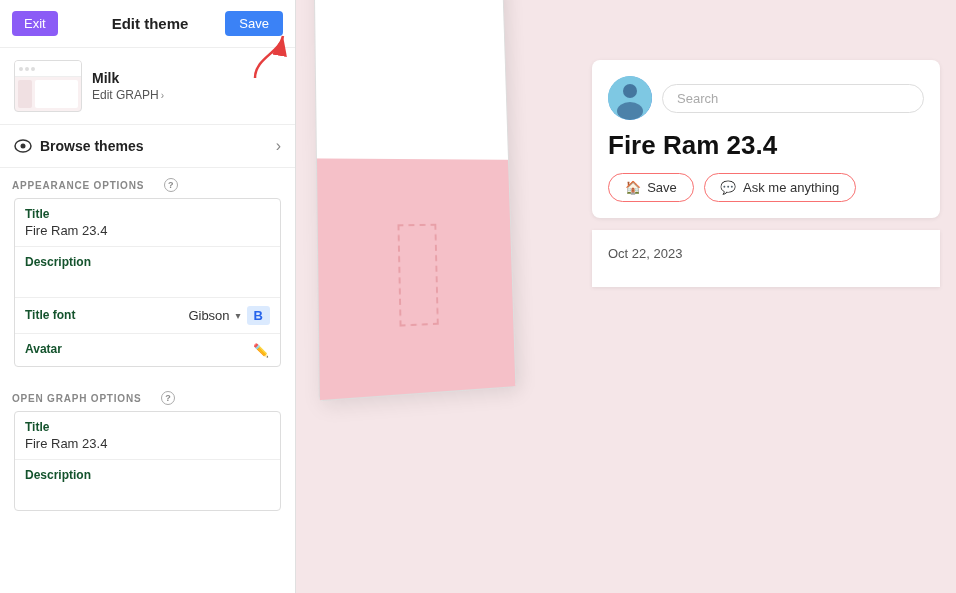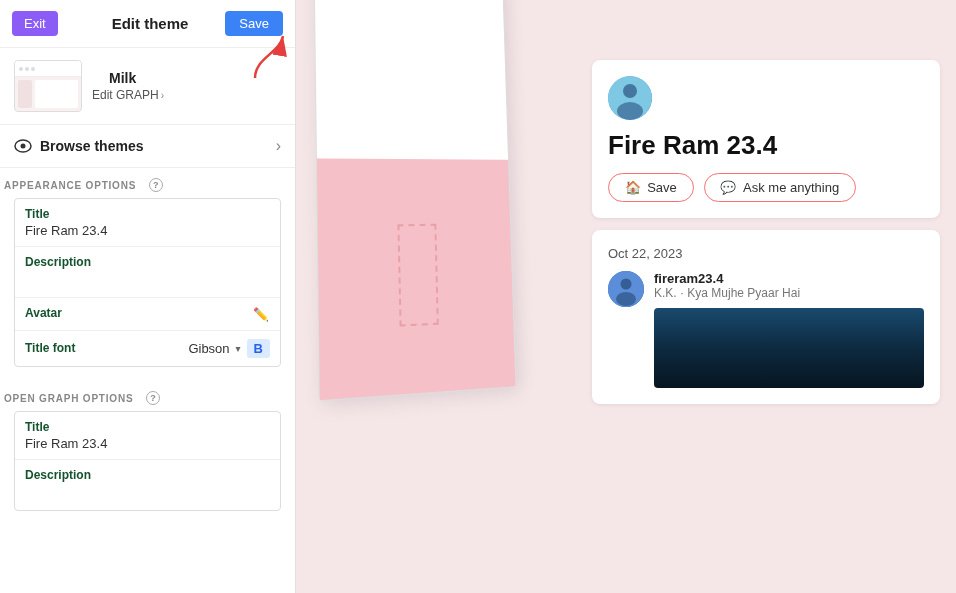--- a/index.html
+++ b/index.html
@@ -113,21 +113,20 @@
     }
     .theme-info {
       display: flex;
       flex-direction: column;
       gap: 2px;
     }
     .theme-name {
       font-size: 14px;
       font-weight: 600;
       color: #222;
-      margin-left: 17px;
     }
     .edit-html-link {
       font-size: 12px;
       color: #555;
       cursor: pointer;
       display: flex;
       align-items: center;
       gap: 2px;
     }
     .edit-html-link .chevron {
@@ -152,29 +151,29 @@
       font-weight: 600;
       color: #222;
     }
     .eye-icon {
       width: 18px; height: 18px;
       display: flex; align-items: center; justify-content: center;
     }
 
     
     .section-label {
-      padding: 10px 4px 6px;
+      padding: 10px 12px 6px;
       font-size: 10px;
       font-weight: 700;
       letter-spacing: 0.08em;
       color: #888;
       text-transform: uppercase;
       display: flex;
       align-items: center;
-      gap: 13px;
+      gap: 20px;
     }
     .help-circle {
       width: 14px; height: 14px;
       border-radius: 50%;
       border: 1.5px solid #aaa;
       display: flex; align-items: center; justify-content: center;
       font-size: 9px;
       color: #888;
       cursor: pointer;
     }
@@ -361,21 +360,21 @@
       cursor: pointer;
     }
     .nav-btn .btn-icon {
       color: #ef4444;
       font-size: 13px;
     }
 
     
     .blog-content-card {
       background: #fff;
-      border-radius: 8px;
+      border-radius: 0;
       padding: 16px;
       box-shadow: 0 1px 4px rgba(0,0,0,0.08);
     }
 
     .post-date {
       font-size: 13px;
       color: #555;
       margin-bottom: 10px;
     }
 
@@ -485,32 +484,32 @@
       <div class="field-label">Title</div>
       <div class="field-value">Fire Ram 23.4</div>
     </div>
 
     <div class="field-row">
       <div class="field-label">Description</div>
       <div class="field-value" style="min-height:18px;"></div>
     </div>
 
     <div class="field-row-inline">
-      <div class="field-label">Avatar</div>
-      <span class="pencil-icon">✏️</span>
-    </div>
-
-    <div class="field-row-inline">
       <div class="field-label">Title font</div>
       <div class="font-select">
         <span class="font-name">Gibson</span>
         <span class="chevron-down">▾</span>
         <button class="bold-btn">B</button>
       </div>
     </div>
+
+    <div class="field-row-inline">
+      <div class="field-label">Avatar</div>
+      <span class="pencil-icon">✏️</span>
+    </div>
   </div>
 
   <div class="section-label">
     <span>OPEN GRAPH OPTIONS</span>
     <div class="help-circle">?</div>
   </div>
 
   <div class="field-group">
 
     <div class="field-row">
@@ -541,47 +540,34 @@
       <div class="blog-header-card">
         <div class="blog-header-top">
           <div class="avatar-circle">
 
             <svg width="44" height="44" viewBox="0 0 44 44" fill="none">
               <rect width="44" height="44" rx="22" fill="#7ec8e3"></rect>
               <circle cx="22" cy="15" r="7" fill="#2c5282" opacity="0.7"></circle>
               <ellipse cx="22" cy="35" rx="13" ry="9" fill="#2c5282" opacity="0.6"></ellipse>
             </svg>
           </div>
+          <div class="search-box" style="color:#aaa;">Search</div>
         </div>
         <div class="blog-title">Fire Ram 23.4</div>
         <div class="blog-nav-buttons">
           <button class="nav-btn">
             <span class="btn-icon">🏠</span>
             <span>Save</span>
           </button>
           <button class="nav-btn">
             <span class="btn-icon">💬</span>
             <span>Ask me anything</span>
           </button>
         </div>
       </div>
 
       <div class="blog-content-card">
         <div class="post-date">Oct 22, 2023</div>
-        <div class="post-item">
-          <div class="post-avatar">
-            <svg width="36" height="36" viewBox="0 0 36 36" fill="none">
-              <rect width="36" height="36" rx="18" fill="#5b8dd9"></rect>
-              <circle cx="18" cy="13" r="5.5" fill="#2c5282" opacity="0.8"></circle>
-              <ellipse cx="18" cy="28" rx="10" ry="7" fill="#2c5282" opacity="0.7"></ellipse>
-            </svg>
-          </div>
-          <div class="post-info">
-            <div class="post-author">fireram23.4</div>
-            <div class="post-subtitle">K.K. · Kya Mujhe Pyaar Hai</div>
-            <div class="post-image"></div>
-          </div>
-        </div>
       </div>
 
     </div>
   </div>
 </div>
 
 </body></html>

